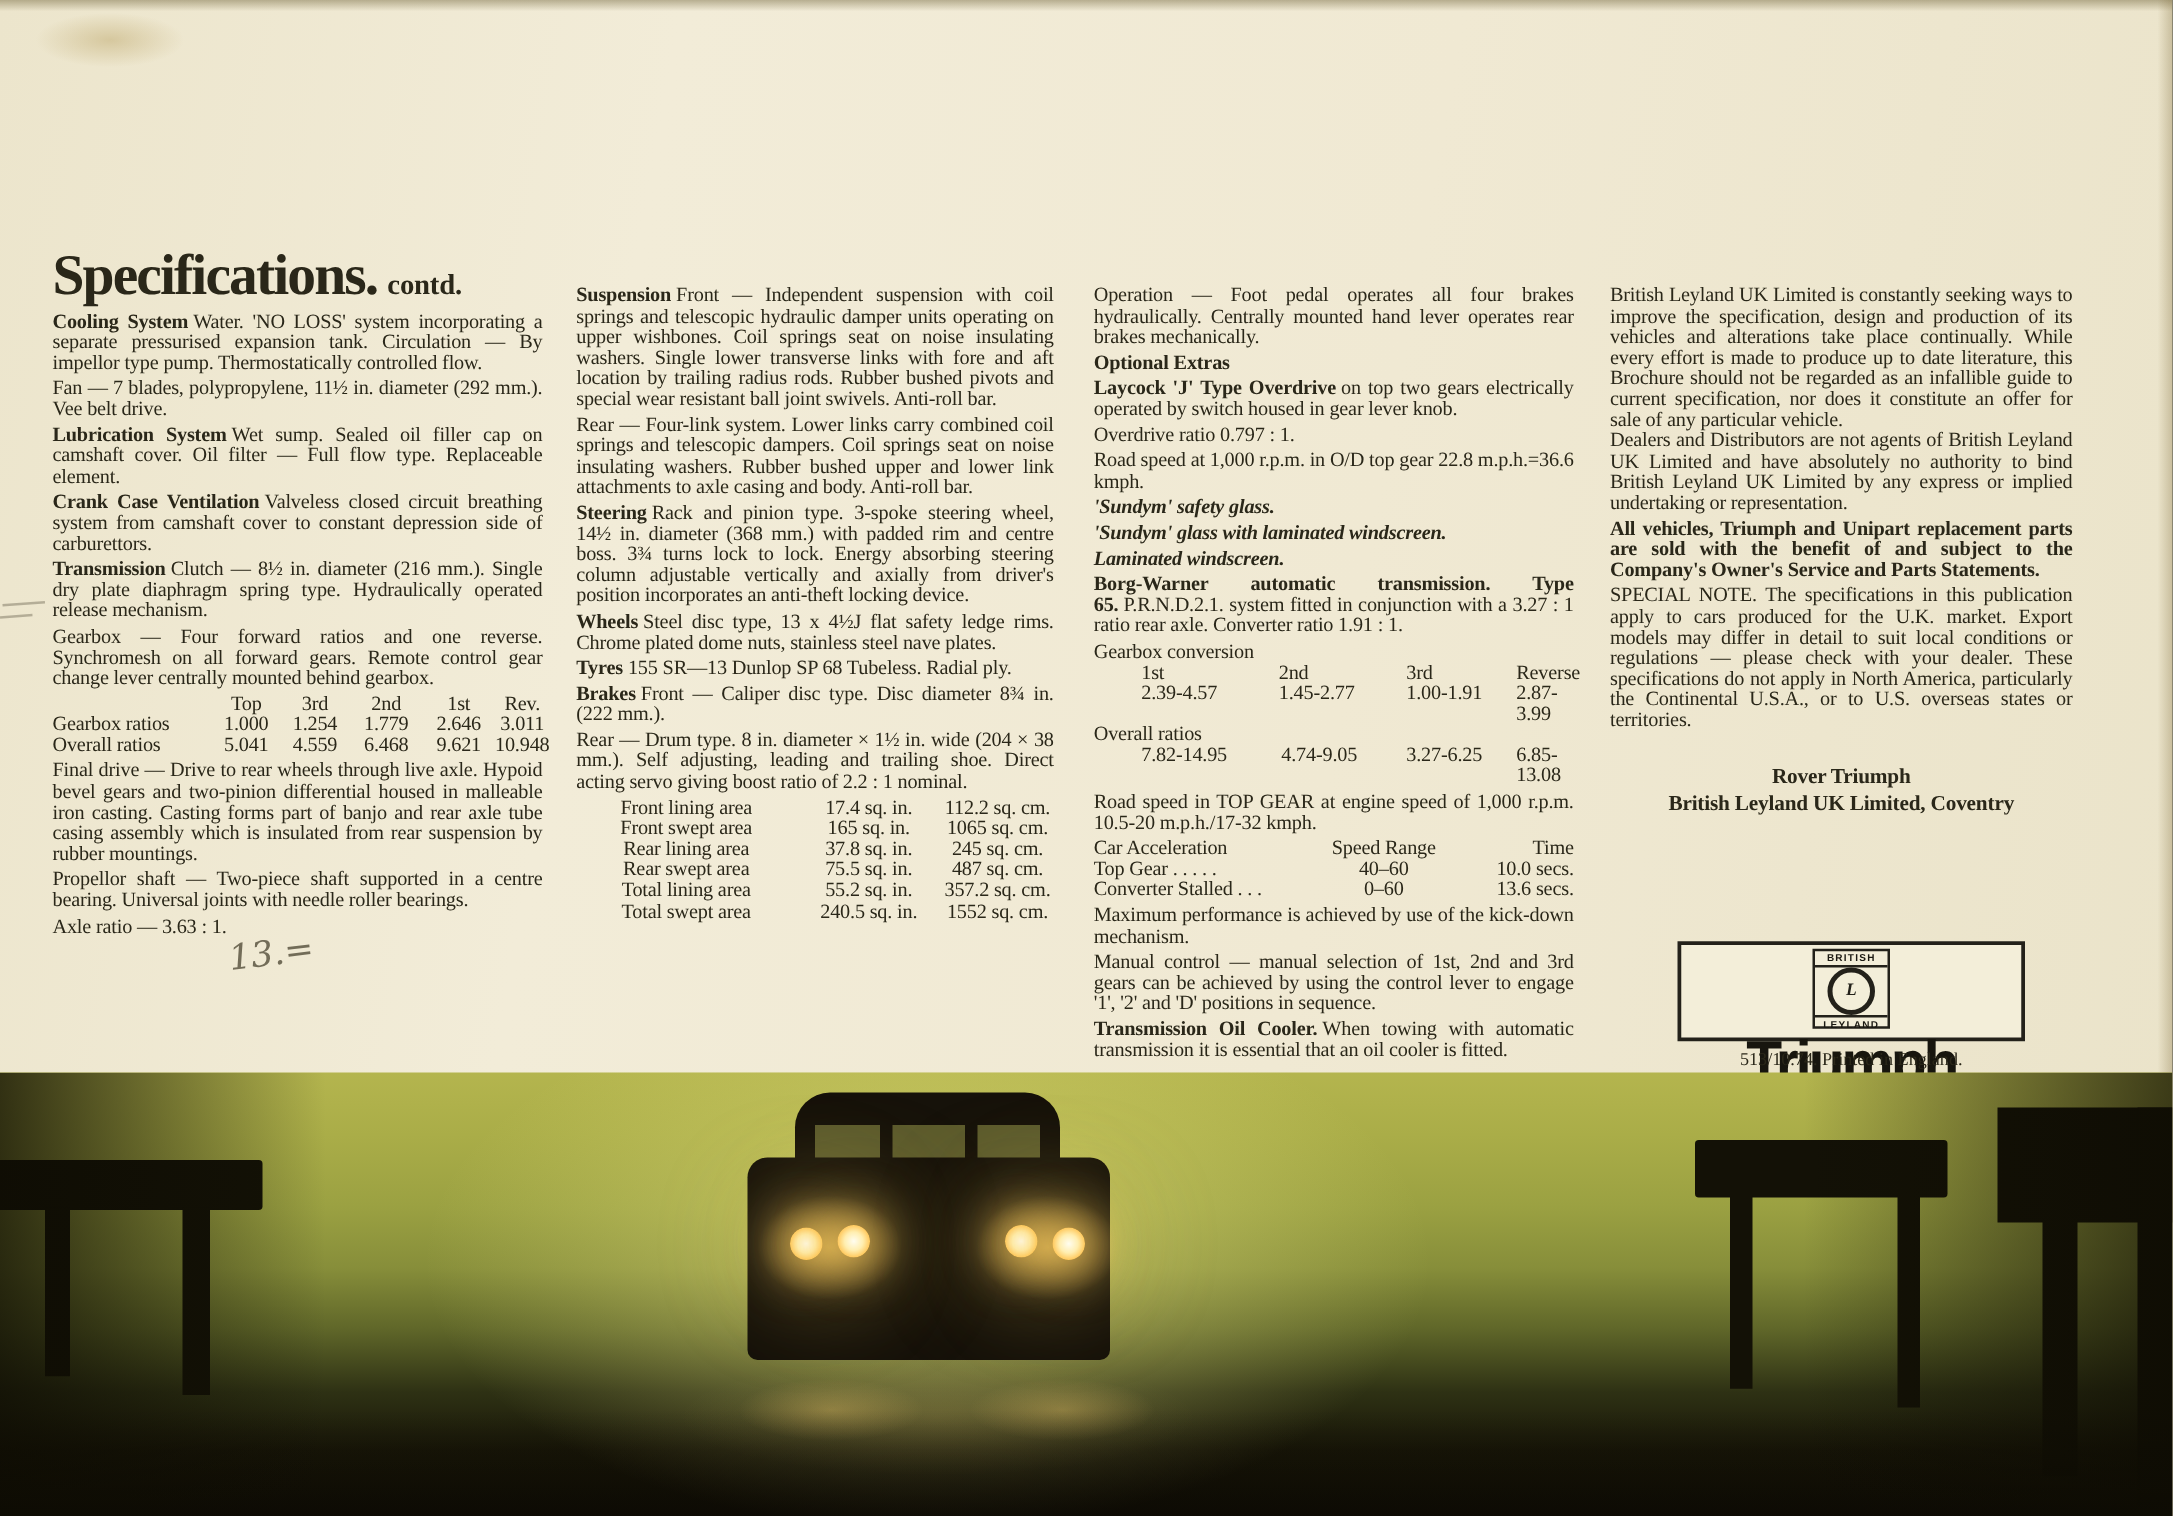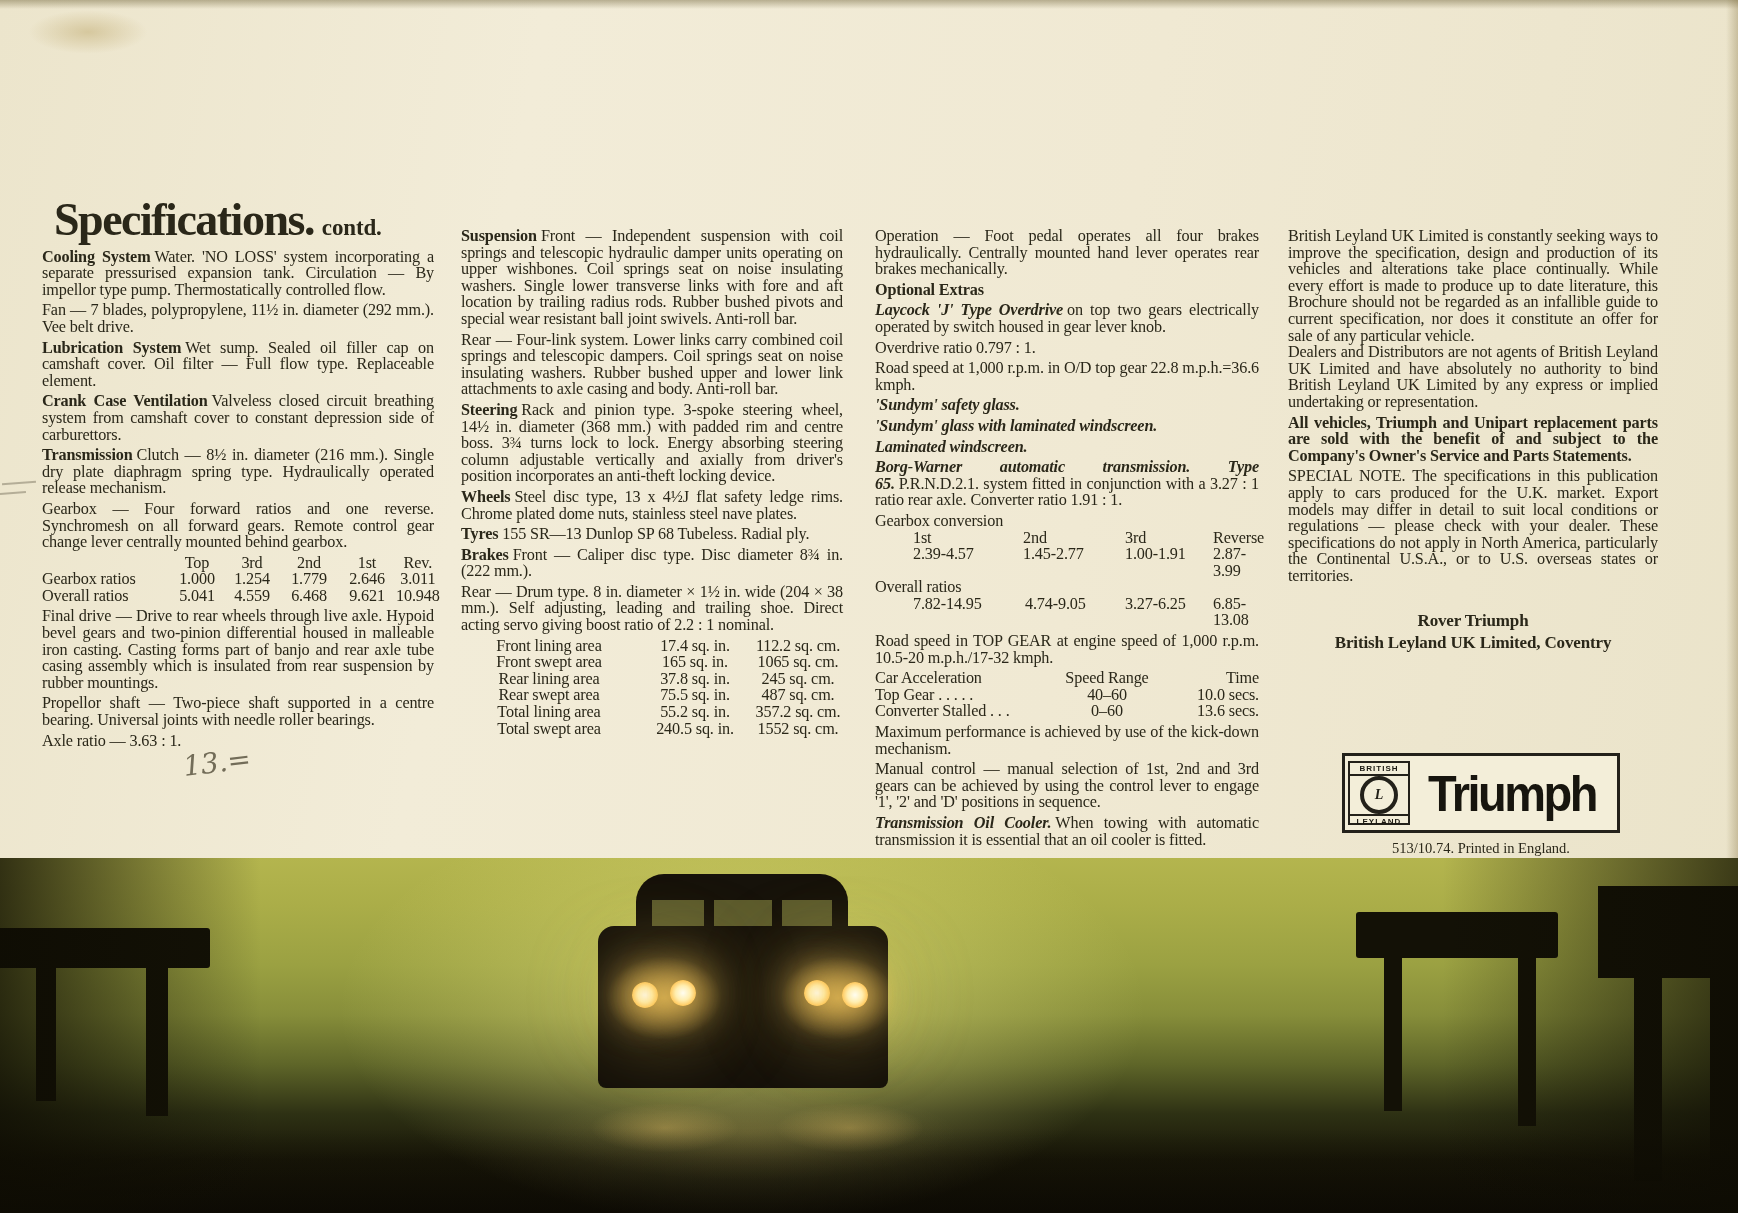--- a/index.html
+++ b/index.html
@@ -13,24 +13,24 @@
   .right-shadow{position:absolute;right:0;top:0;width:12px;height:860px;
         background:linear-gradient(270deg,rgba(120,100,50,0.30),rgba(120,100,50,0));}
   .stain{position:absolute;left:28px;top:10px;width:120px;height:44px;border-radius:50%;
         background:radial-gradient(ellipse,rgba(176,150,80,0.38),rgba(176,150,80,0) 70%);}
   .pencil{position:absolute;background:none;border-bottom:2px solid rgba(110,104,84,0.45);transform:rotate(-4deg);}
 
   
   .col{position:absolute;font-size:16.2px;line-height:16.6px;text-align:justify;letter-spacing:-0.15px;color:#2a2719;}
   .col p{margin:0 0 4px 0;}
   .b{font-weight:bold;margin-right:4px;}
-  .bi{font-weight:bold;font-style:italic;margin-right:4px;}
+  .bi{font-weight:bold;margin-right:4px;}
   .pbold{font-weight:bold;}
   .pbi{font-weight:bold;font-style:italic;}
-  h1{margin:0 0 12px 12px;white-space:nowrap;}
+  h1{margin:0 0 12px 0;white-space:nowrap;}
   .t1{font-size:46px;font-weight:bold;letter-spacing:-1.5px;}
   .t2{font-size:23px;font-weight:bold;}
 
   .rtable{display:grid;grid-template-columns:128px 54px 56px 58px 58px 1fr;margin:1px 0 4px 0;}
   .rtable span{text-align:center;}
   .rtable .rl{text-align:left;}
 
   .atable{display:grid;grid-template-columns:176px 116px 1fr;}
   .atable span{text-align:center;}
 
@@ -42,21 +42,21 @@
   .xtable .xr{text-align:right;}
 
   .important-box{position:absolute;left:1285px;top:92px;width:372px;height:120px;border:3px solid #3a382c;
         box-sizing:border-box;padding:7px 14px 0 14px;background:rgba(255,252,240,0.25);}
   .imp-title{text-align:center;font-weight:bold;font-size:17px;letter-spacing:0.4px;margin-bottom:3px;}
   .imp-body{font-size:15.8px;line-height:18.4px;text-align:justify;letter-spacing:-0.1px;}
 
   .signoff{text-align:center;font-weight:bold;font-size:17px;line-height:22px;margin-top:26px;}
 
   .logo-box{position:absolute;left:1342px;top:753px;width:278px;height:80px;border:3px solid #23211a;
-        box-sizing:border-box;background:#f3eed9;display:flex;align-items:center;padding:3px;}
+        box-sizing:border-box;background:#f3eed9;display:flex;align-items:center;padding:3px;flex-direction:column;}
   .bl-badge{width:62px;height:64px;border:2px solid #23211a;box-sizing:border-box;display:flex;
         flex-direction:column;background:#f3eed9;}
   .badge-strip{font-family:"Liberation Sans",sans-serif;font-size:8px;font-weight:bold;text-align:center;
         letter-spacing:1px;line-height:11px;color:#1b1912;}
   .badge-strip.topb{border-bottom:2px solid #23211a;}
   .badge-strip.botb{border-top:2px solid #23211a;}
   .badge-mid{flex:1;display:flex;align-items:center;justify-content:center;}
   .roundel{width:30px;height:30px;border-radius:50%;border:4px solid #23211a;display:flex;align-items:center;
         justify-content:center;font-family:"Liberation Serif",serif;font-size:14px;font-weight:bold;font-style:italic;color:#23211a;}
   .triumph-word{flex:1;text-align:center;font-family:"Liberation Sans",sans-serif;font-weight:bold;

